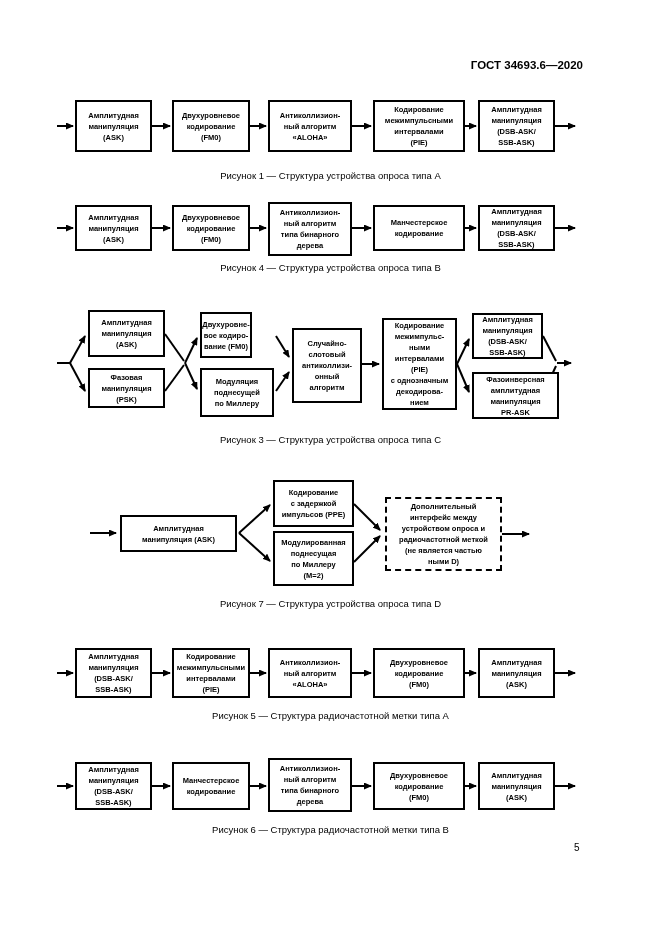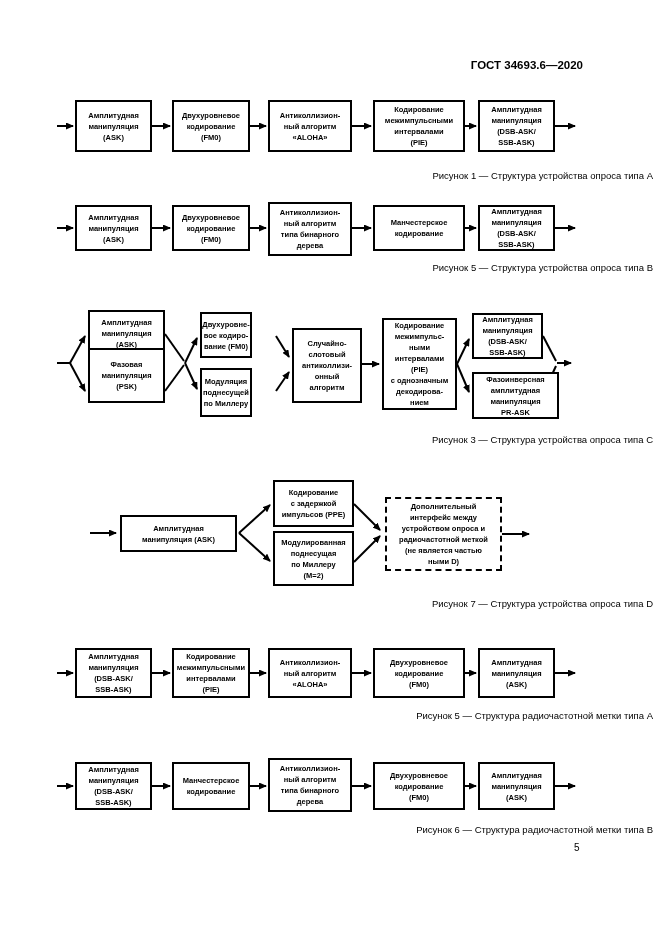--- a/index.html
+++ b/index.html
@@ -10,21 +10,21 @@
   .arrow-layer { position:absolute; left:0; top:0; width:661px; height:935px; }
   .fbox {
     position:absolute; box-sizing:border-box; border:2px solid #000;
     display:flex; align-items:center; justify-content:center;
     text-align:center; white-space:pre-line;
     font-size:7.5px; font-weight:bold; line-height:11px; padding:1px;
     background:#fff; z-index:2;
   }
   .fbox.dashed { border-style:dashed; }
   .caption {
-    position:absolute; left:8px; width:645px; text-align:right;
+    position:absolute; left:8px; width:645px; text-align:center;
     font-size:9.5px; z-index:2;
   }
   .hdr {
     position:absolute; top:59px; right:78px;
     font-size:11.5px; font-weight:bold; z-index:2;margin-left:12px;
   }
   .pagenum { position:absolute; top:842px; left:574px; font-size:10px; z-index:2; }
   svg line { stroke:#000; stroke-width:2; }
 </style>
 </head>
@@ -124,34 +124,34 @@
     <div class="fbox" style="left:268px;top:202px;width:84px;height:54px">Антиколлизион-
 ный алгоритм
 типа бинарного
 дерева</div>
     <div class="fbox" style="left:373px;top:205px;width:92px;height:46px">Манчестерское
 кодирование</div>
     <div class="fbox" style="left:478px;top:205px;width:77px;height:46px">Амплитудная
 манипуляция
 (DSB-ASK/
 SSB-ASK)</div>
-    <div class="caption" style="top:262px">Рисунок 5 — Структура устройства опроса типа В</div>
+    <div class="caption" style="top:262px">Рисунок 4 — Структура устройства опроса типа В</div>
   </div>
 
   <div>
     <div class="fbox" style="left:88px;top:310px;width:77px;height:47px">Амплитудная
 манипуляция
 (ASK)</div>
-    <div class="fbox" style="left:88px;top:348px;width:77px;height:55px">Фазовая
+    <div class="fbox" style="left:88px;top:368px;width:77px;height:40px">Фазовая
 манипуляция
 (PSK)</div>
     <div class="fbox" style="left:200px;top:312px;width:52px;height:46px">Двухуровне-
 вое кодиро-
 вание (FM0)</div>
-    <div class="fbox" style="left:200px;top:368px;width:52px;height:49px">Модуляция
+    <div class="fbox" style="left:200px;top:368px;width:74px;height:49px">Модуляция
 поднесущей
 по Миллеру</div>
     <div class="fbox" style="left:292px;top:328px;width:70px;height:75px">Случайно-
 слотовый
 антиколлизи-
 онный
 алгоритм</div>
     <div class="fbox" style="left:382px;top:318px;width:75px;height:92px">Кодирование
 межимпульс-
 ными

